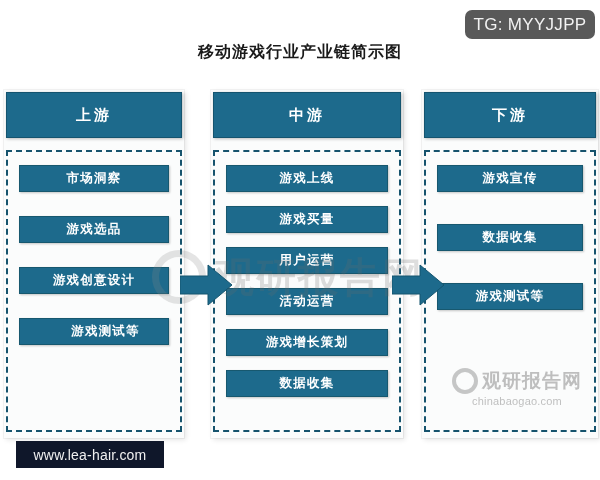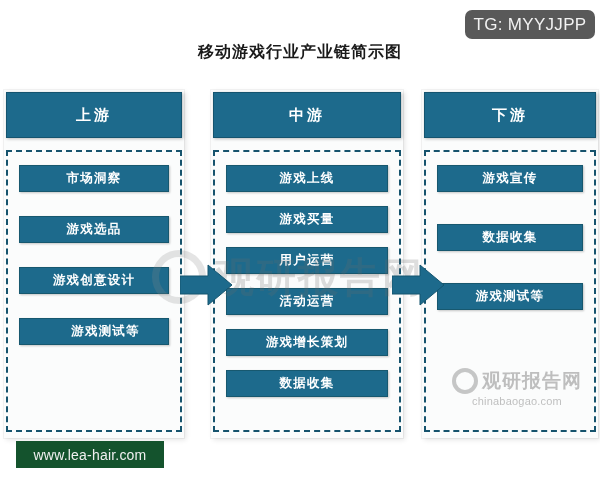--- a/index.html
+++ b/index.html
@@ -203,21 +203,21 @@
     letter-spacing: 0.2px;
     margin-top: 1px;
   }
 
   .site-badge {
     position: absolute;
     left: 16px;
     top: 441px;
     width: 148px;
     height: 27px;
-    background: #14532d;
+    background: #0f172a;
     color: #f0f0f0;
     display: flex;
     align-items: center;
     justify-content: center;
     font-size: 14px;
     letter-spacing: 0.2px;
     z-index: 40;
   }
 </style>
 </head>

